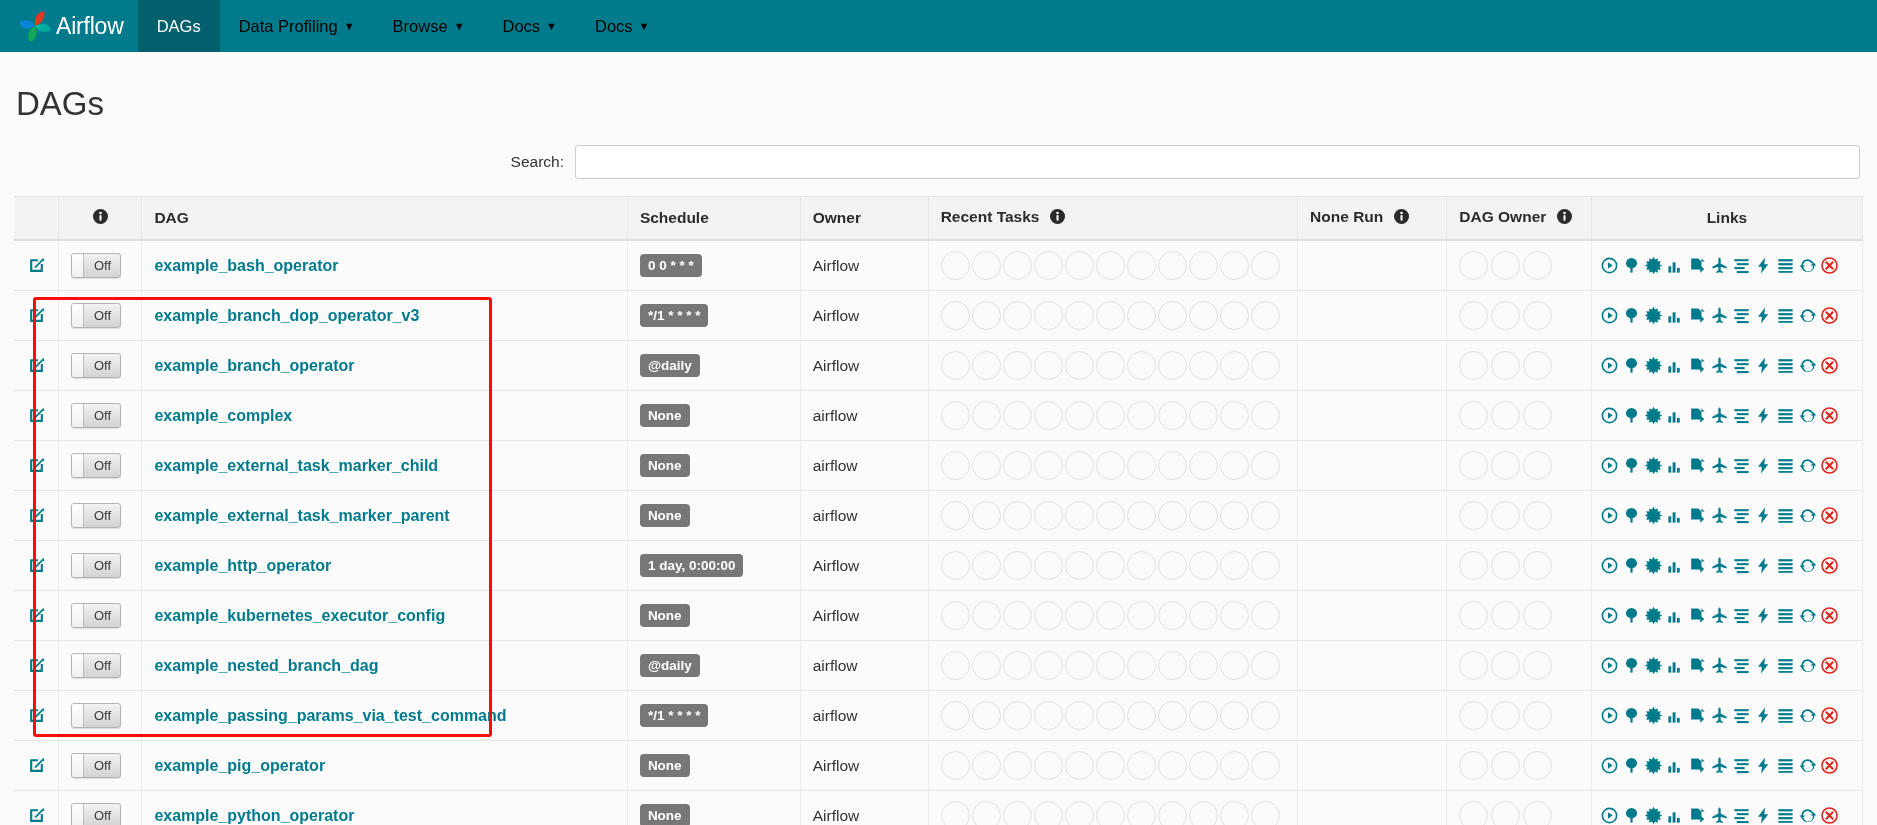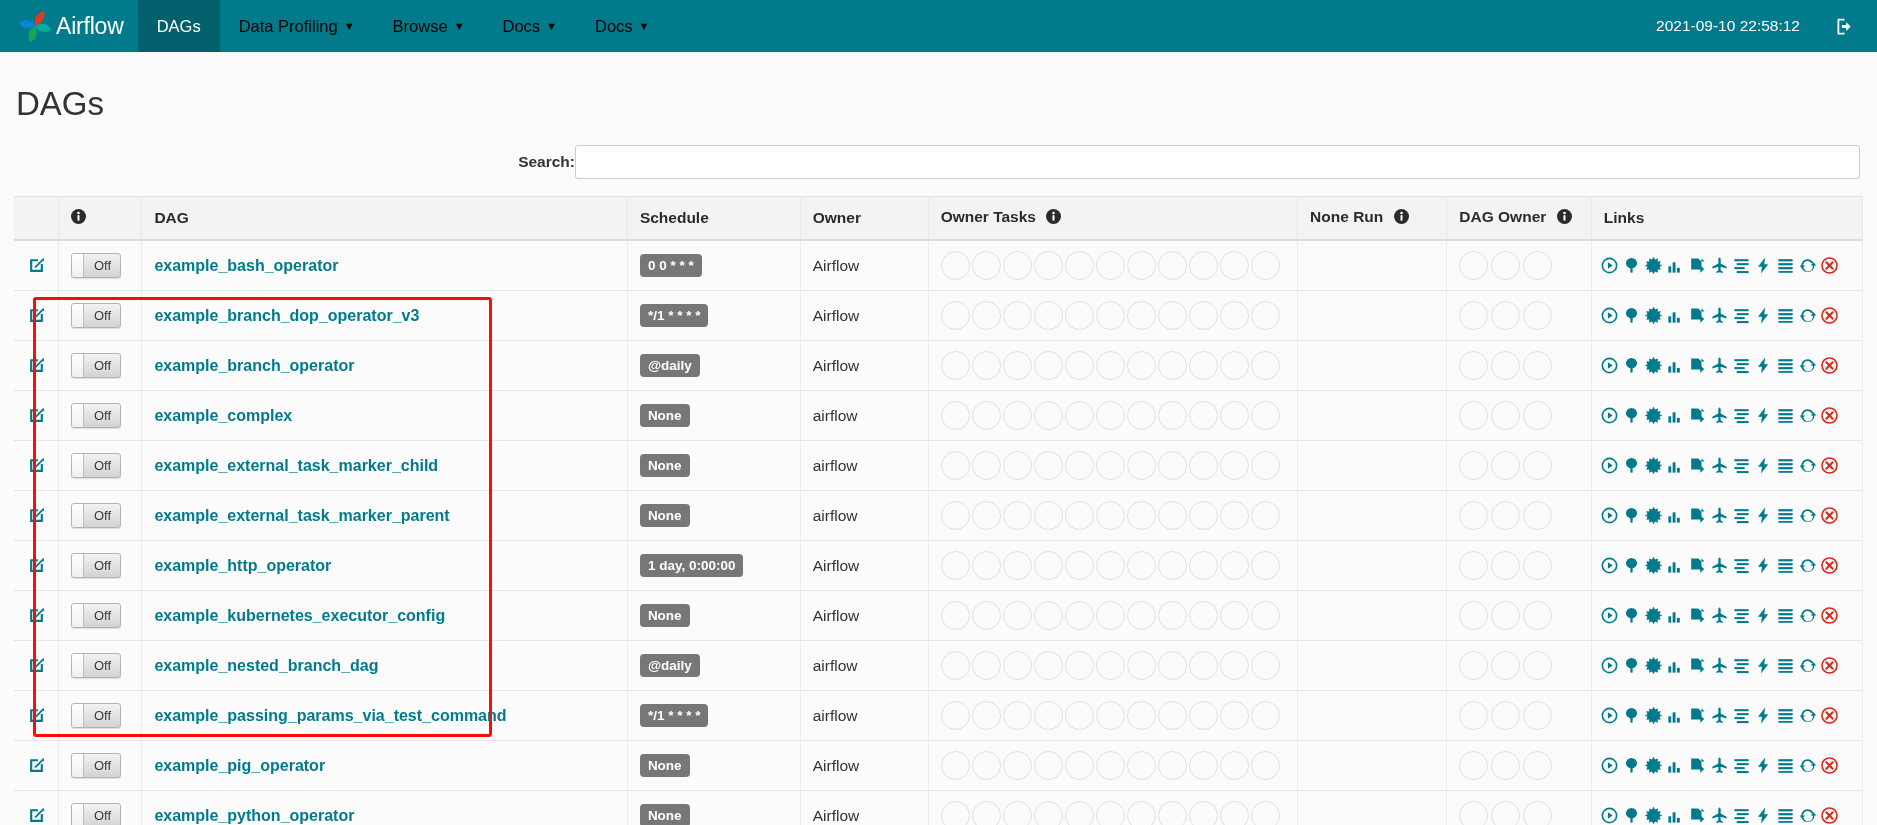--- a/index.html
+++ b/index.html
@@ -64,21 +64,22 @@
   }
 
   .search-row {
     display: flex;
     justify-content: flex-end;
     align-items: center;
     margin-bottom: 17px;
     padding-right: 3px;
   }
   .search-label {
-    font-size: 15.5px; color: #333; font-weight: bold;
+    font-size: 15.5px; color: #333; font-weight: normal;
+    margin-right: 11px;
   }
   .search-input {
     width: 1285px; height: 34px;
     border: 1px solid #cccccc;
     border-radius: 3px;
     background: #ffffff;
     padding: 4px 9px;
     font-size: 14px;
     font-family: "Liberation Sans", sans-serif;
     color: #555;
@@ -97,21 +98,21 @@
     border-top: 1px solid #e2e2e2;
     border-bottom: 2px solid #dddddd;
     border-right: 1px solid #e8e8e8;
     color: #2b2b2b;
     font-size: 15.5px;
     font-weight: bold;
     text-align: left;
     padding: 11px 12px;
     height: 42px;
   }
-  table.dags thead th.center { }
+  table.dags thead th.center { text-align: center; }
   table.dags tbody td {
     border-bottom: 1px solid #e6e6e6;
     border-right: 1px solid #ededed;
     padding: 10px 12px;
     font-size: 15.5px;
     color: #333;
     height: 41px;
     vertical-align: middle;
     background: #fbfbfb;
   }
@@ -251,29 +252,20 @@
     <div class="nav-item">
       <span>Docs</span>
       <span class="caret">▼</span>
     </div>
     <div class="nav-item">
       <span>Docs</span>
       <span class="caret">▼</span>
     </div>
   </div>
 
-  <div class="nav-right">
-    <span class="nav-clock">2021-09-10 22:58:12</span>
-    <span>
-      <svg class="logout-icon" width="21" height="21" viewBox="0 0 24 24" fill="#ffffff">
-        <path d="M4 3h8v2H6v14h6v2H4z"></path>
-        <path d="M14 7l5 5-5 5v-3.2h-5v-3.6h5z"></path>
-      </svg>
-    </span>
-  </div>
 </div>
 
 <div class="page">
 
   <h1 class="page-title">DAGs</h1>
 
   <div class="search-row">
     <span class="search-label">Search:</span>
     <input class="search-input" type="text" value="" style="">
   </div>
@@ -299,21 +291,21 @@
                 <circle cx="8" cy="8" r="8" fill="#2b2b2b"></circle>
                 <circle cx="8" cy="4.2" r="1.4" fill="#fff"></circle>
                 <rect x="6.9" y="6.4" width="2.2" height="6" rx="1" fill="#fff"></rect>
               </svg>
           </span>
         </th>
         <th>DAG</th>
         <th>Schedule</th>
         <th>Owner</th>
         <th>
-          <span>Owner Tasks</span>
+          <span>Recent Tasks</span>
           <span class="info-i">
             <svg width="15" height="15" viewBox="0 0 16 16">
                 <circle cx="8" cy="8" r="8" fill="#2b2b2b"></circle>
                 <circle cx="8" cy="4.2" r="1.4" fill="#fff"></circle>
                 <rect x="6.9" y="6.4" width="2.2" height="6" rx="1" fill="#fff"></rect>
               </svg>
           </span>
         </th>
         <th>
           <span>None Run</span>

